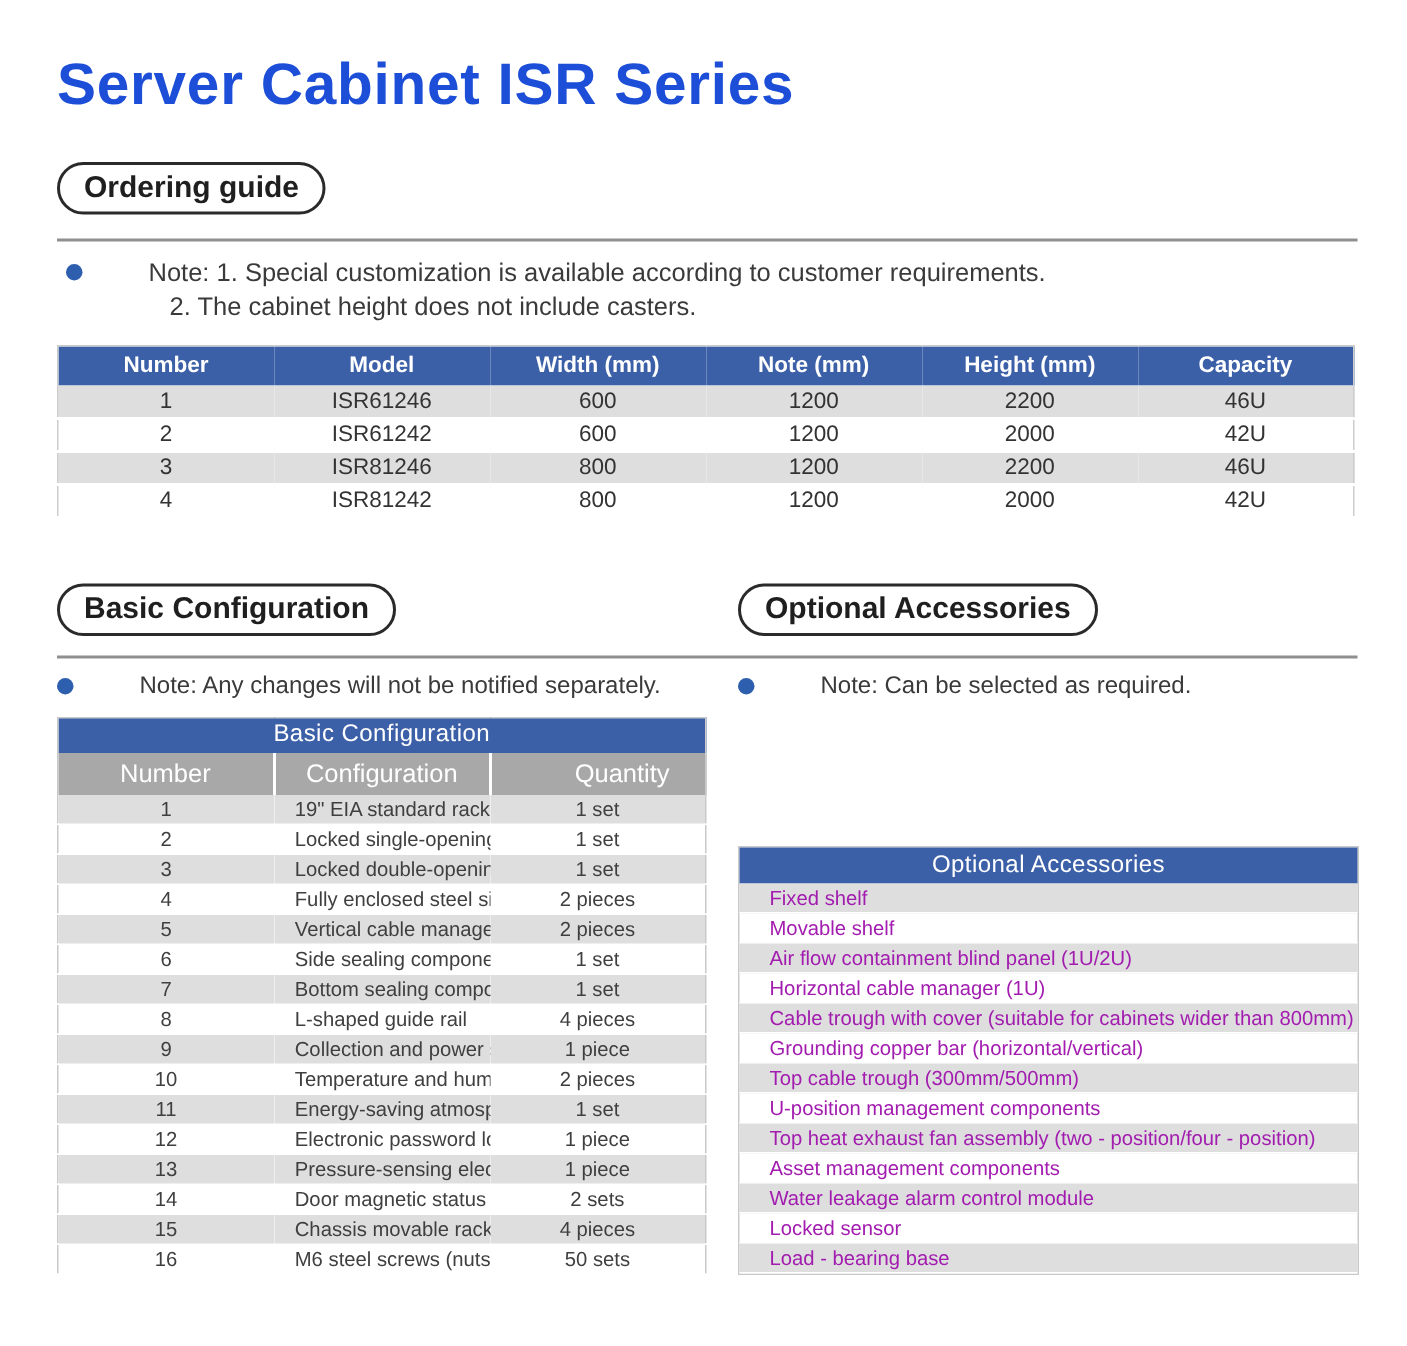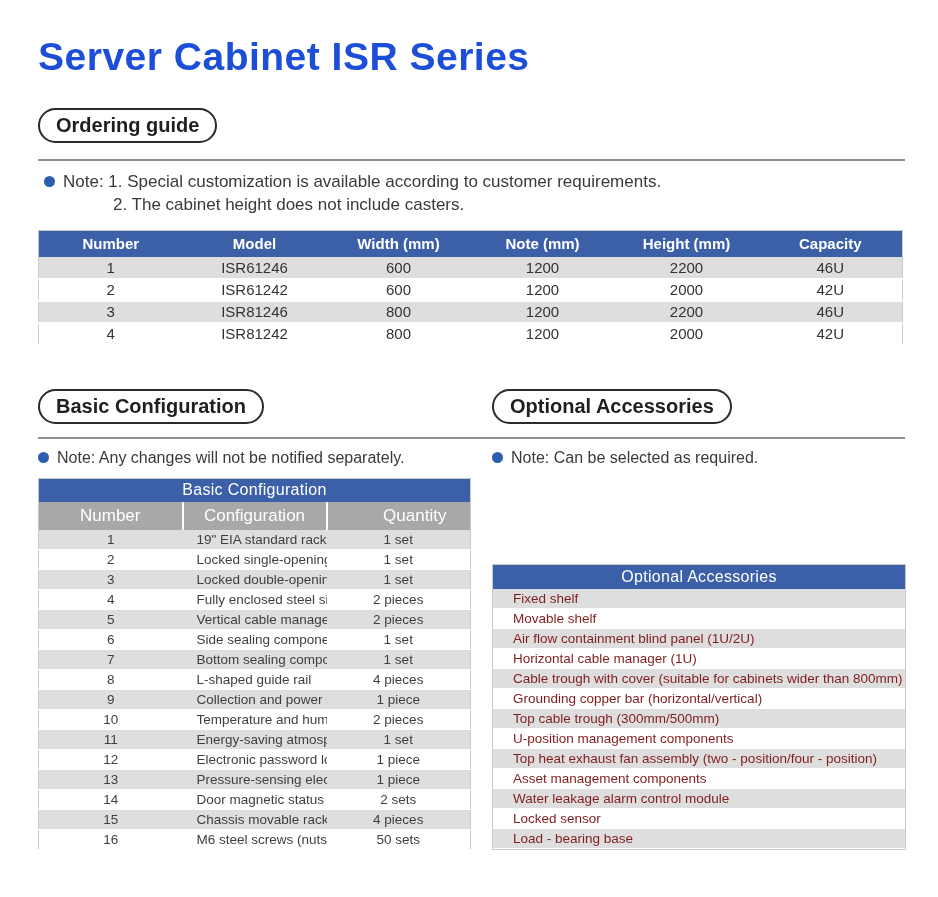--- a/index.html
+++ b/index.html
@@ -27,21 +27,21 @@
     padding:3px 16px 4px;font-size:20px;font-weight:700;color:#1f1f1f;
     background:#fff;line-height:24px;
   }
   .pill-row1{margin-top:28px;}
 
   .rule{border-top:2px solid #8f8f8f;height:0;}
   .rule1{margin-top:16px;}
   .rule2{margin-top:13px;}
 
   .note-block{margin:9px 0 0 6px;}
-  .note-line{display:flex;align-items:center;font-size:17px;color:#3a3a3a;line-height:23px;}
+  .note-line{display:flex;align-items:center;font-size:17px;color:#3a3a3a;line-height:23px;gap:36px;}
   .bullet{width:11px;height:11px;border-radius:50%;background:var(--bullet-blue);flex:none;margin-right:8px;}
   .note-indent{padding-left:69px;}
 
   
   .og-table{
     width:865px;border-collapse:collapse;margin-top:14px;font-size:15px;
     border:1px solid #cccccc;table-layout:fixed;
   }
   .og-table th{
     background:var(--accent);color:#ffffff;font-weight:700;height:26px;
@@ -84,21 +84,21 @@
   .bc-table td.cfg{text-align:left;padding-left:14px;}
   .bc-table tbody tr:nth-child(odd) td{background:var(--row-gray);}
 
   
   .oa-table{width:414px;border:1px solid #c9c9c9;font-size:13.5px;}
   .oa-title{
     background:var(--accent);color:#ffffff;text-align:center;height:24px;
     line-height:24px;font-size:16px;letter-spacing:.3px;
   }
   .oa-row{
-    height:20px;line-height:20px;padding-left:20px;color:#7f1d1d;
+    height:20px;line-height:20px;padding-left:20px;color:#a21caf;
     border-bottom:1px solid #ffffff;white-space:nowrap;overflow:hidden;
   }
   .oa-rows > .oa-row:nth-child(odd){background:var(--row-gray);}
 </style>
 </head>
 <body>
 
 <div class="page">
 
   <h1 class="page-title">Server Cabinet ISR Series</h1>

